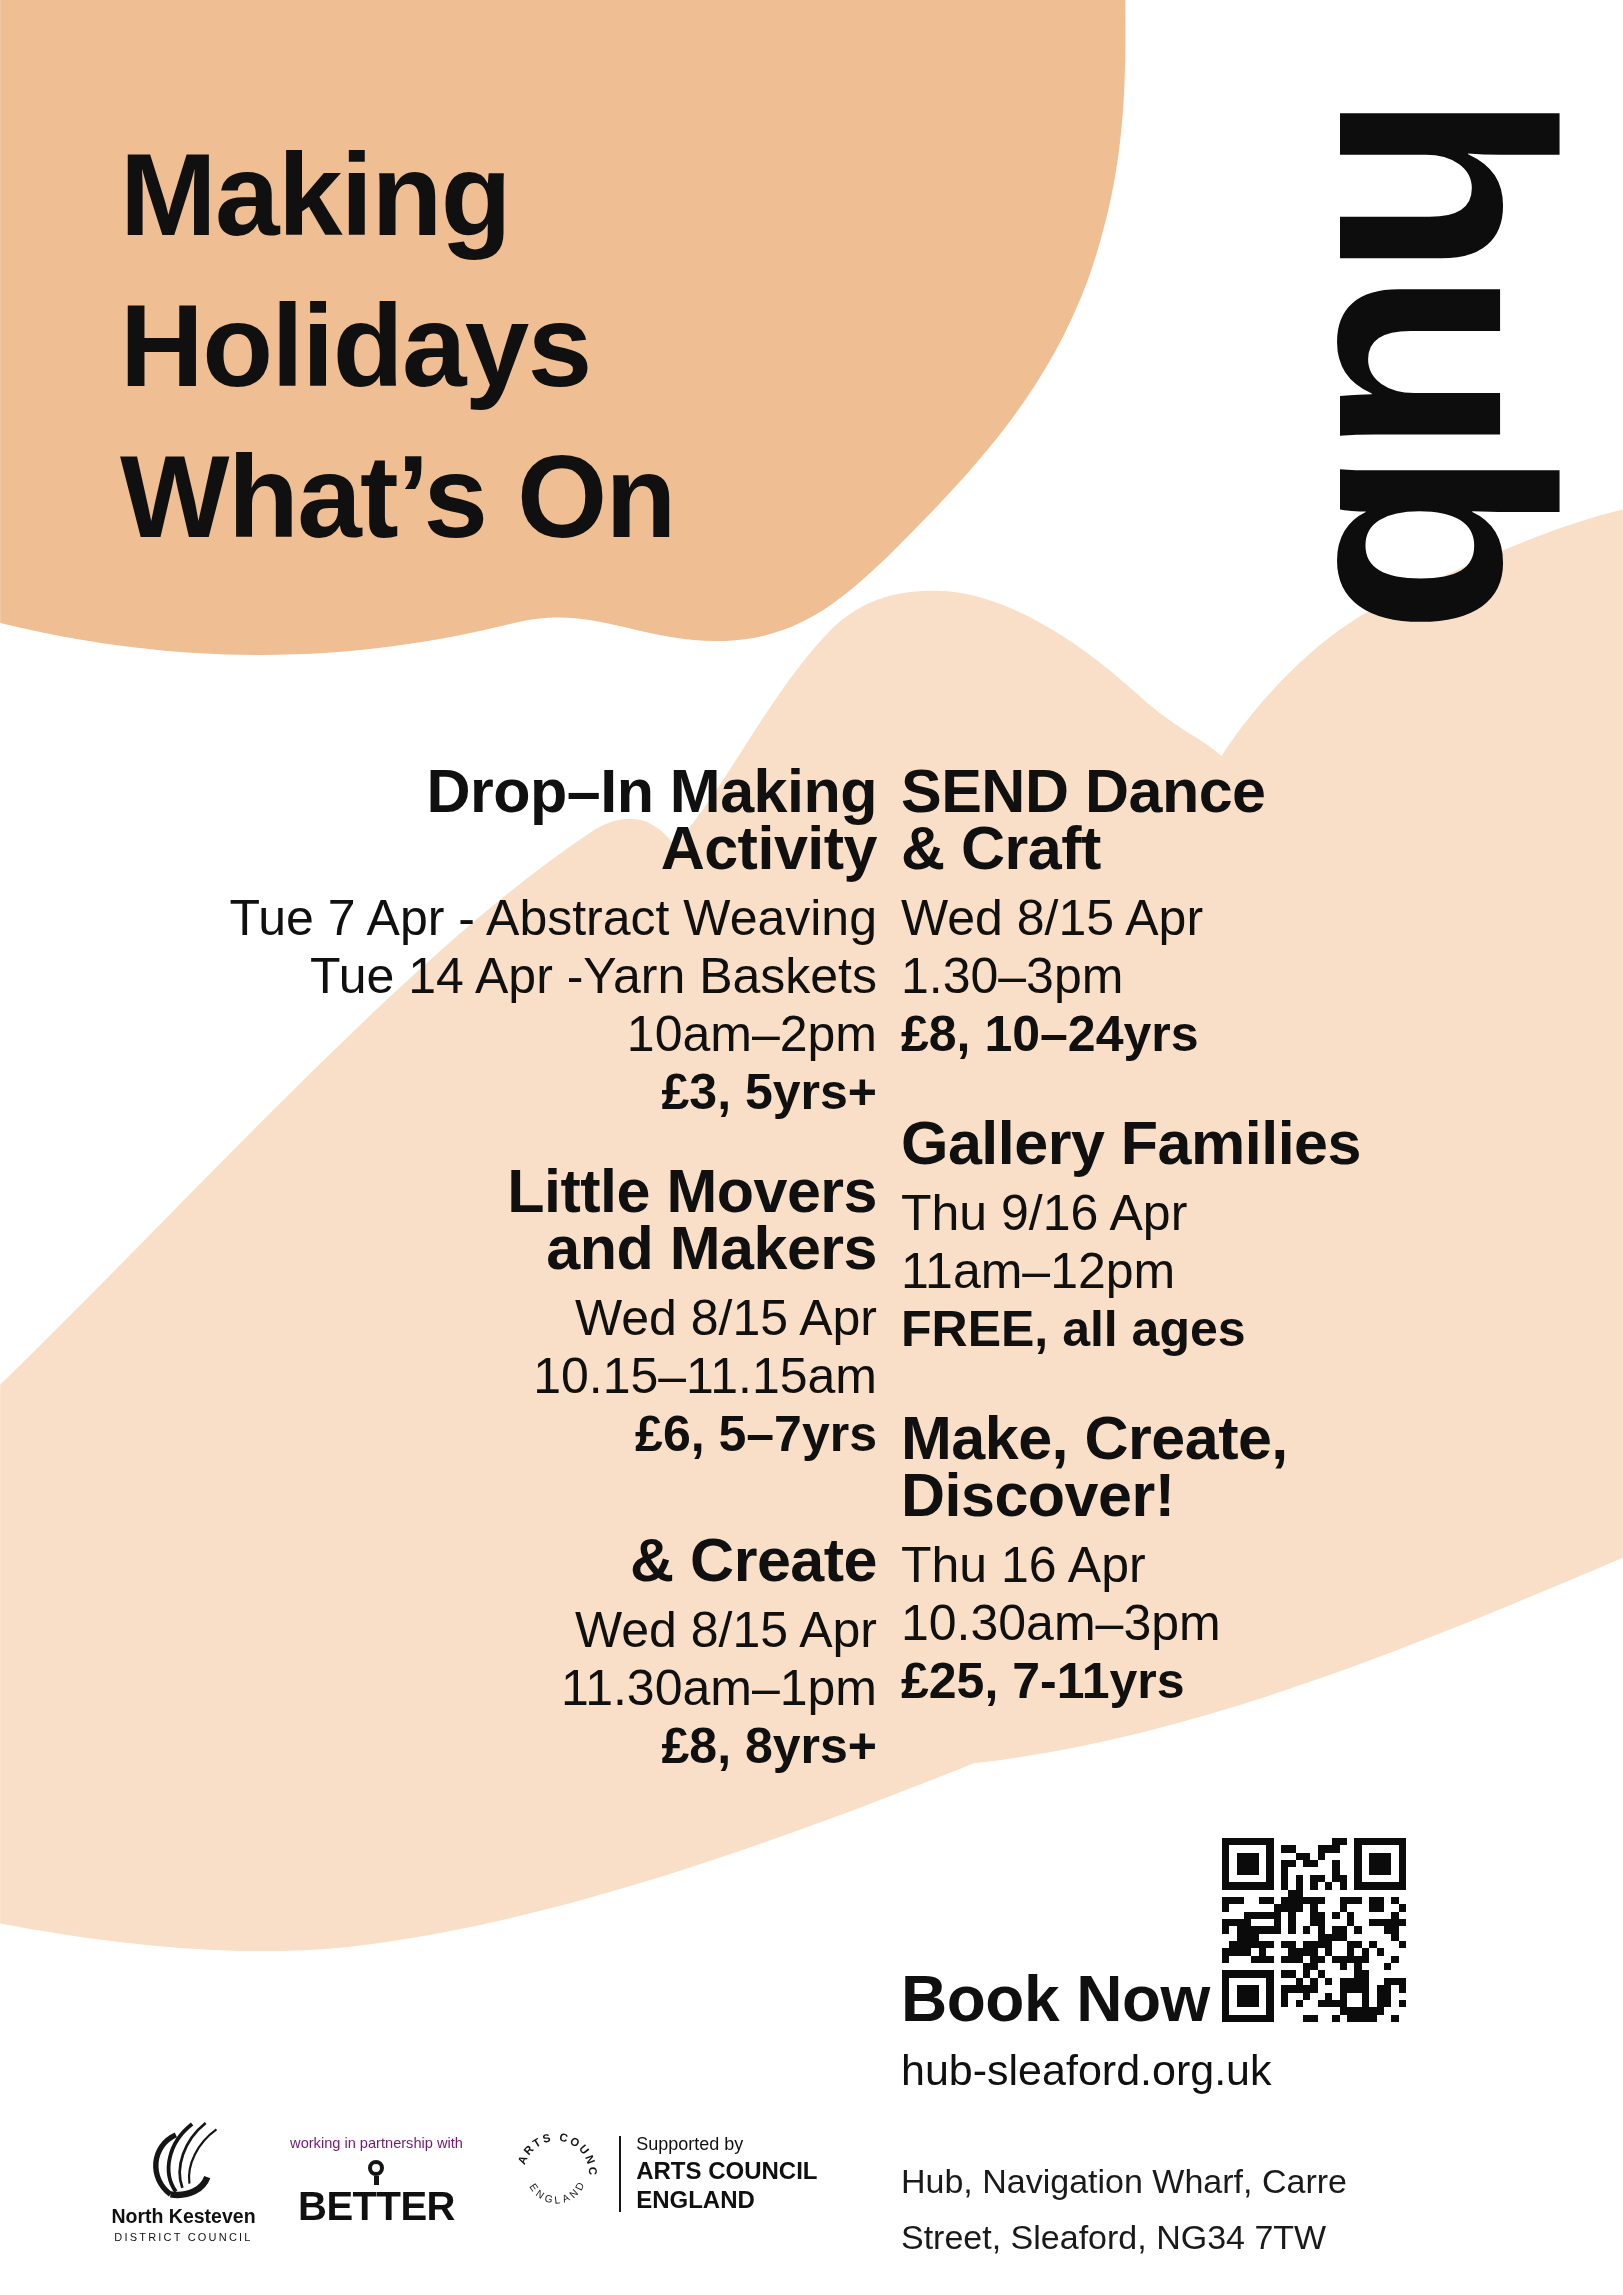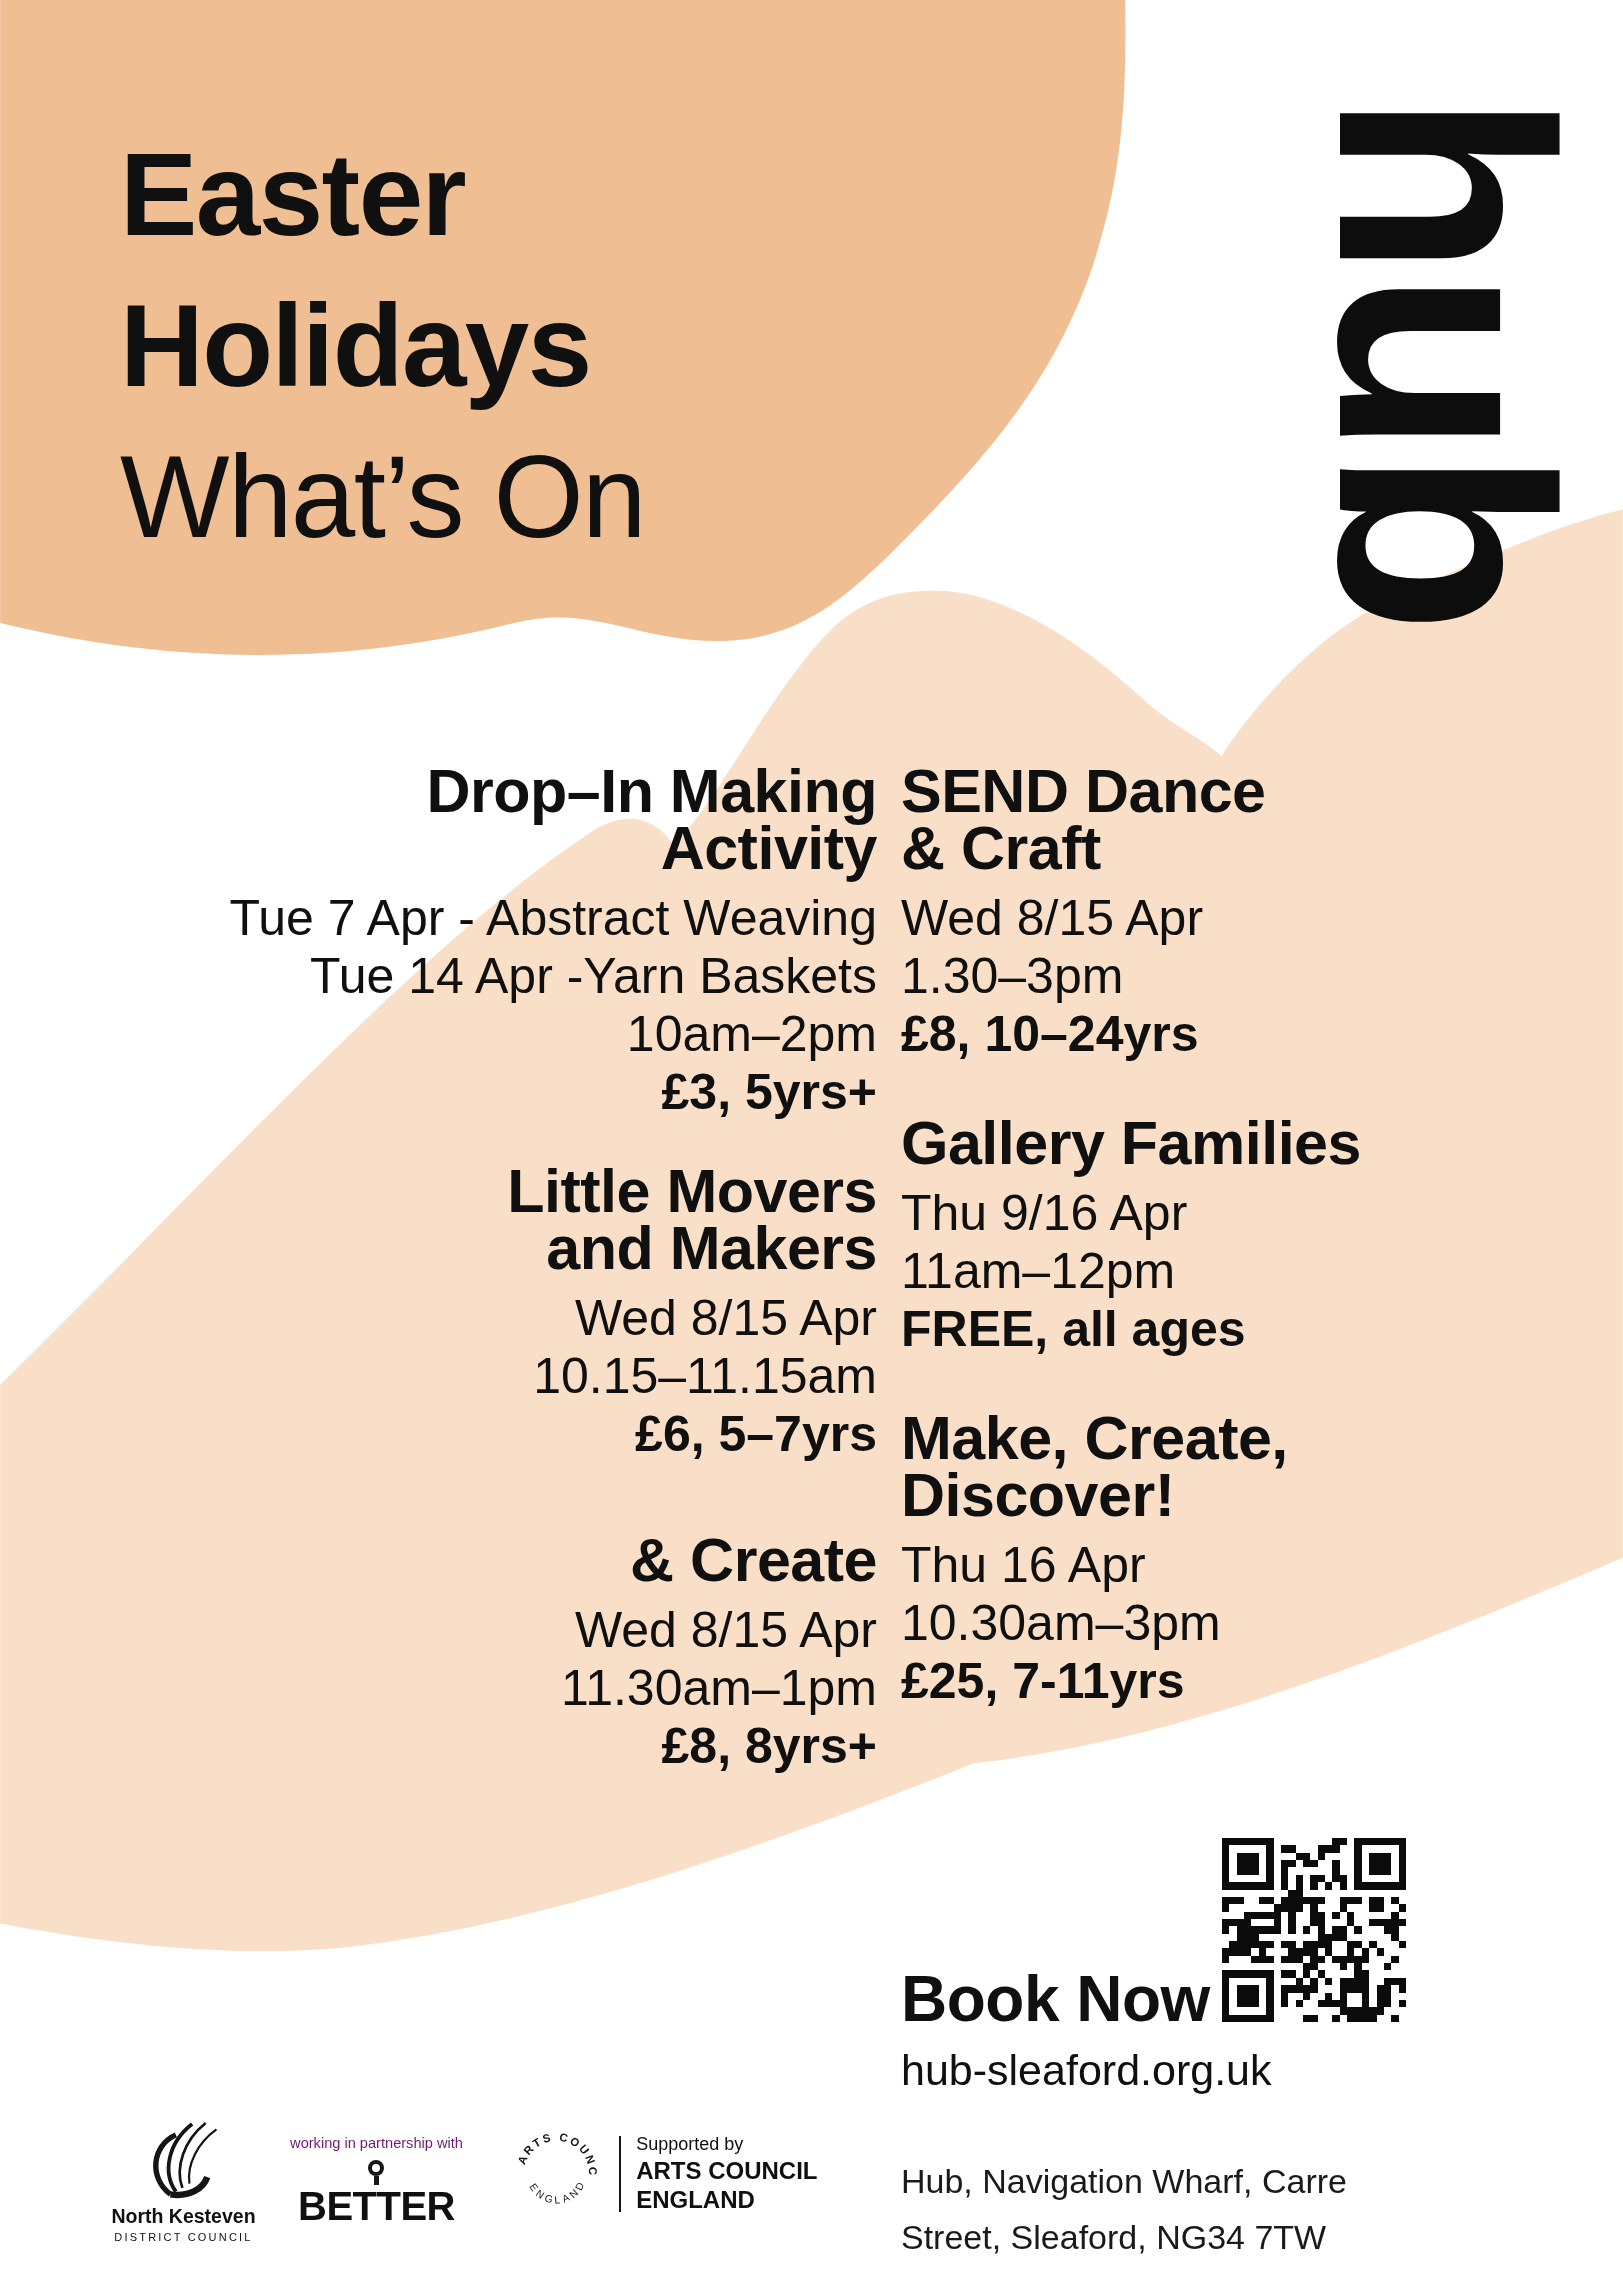--- a/index.html
+++ b/index.html
@@ -4,21 +4,21 @@
 <style>
   html,body{margin:0;padding:0;background:#ffffff;}
   .poster{
     position:relative;width:1623px;height:2295px;overflow:hidden;background:#ffffff;
     font-family:"Liberation Sans", sans-serif;color:#101010;
   }
   .blob{position:absolute;top:0;left:0;width:1623px;height:2295px;pointer-events:none;}
   
   .title{position:absolute;left:120px;top:120px;font-size:116px;line-height:151px;letter-spacing:-1.6px;}
   .title .b{font-weight:700;}
-  .title .r{font-weight:400;}
+  .title .r{font-weight:700;}
   
   .hub{position:absolute;left:1363px;top:92px;width:233px;height:519px;}
   .hub span{
     position:absolute;left:233px;top:0;display:block;white-space:nowrap;
     font-size:303px;font-weight:700;letter-spacing:-6.5px;line-height:1;
     transform:rotate(90deg);transform-origin:top left;color:#0d0d0d;
   }
   
   .sec{position:absolute;width:757px;}
   .sec .h{font-size:61px;line-height:57px;font-weight:700;letter-spacing:-0.5px;}
@@ -67,21 +67,21 @@
       C 2170 1345 2230 1370 2258 1398
       C 2300 1330 2420 1180 2560 1115
       C 2700 1050 2860 975 3000 942
       L 3000 2880
       C 2600 3050 2200 3215 1800 3260
       C 1400 3420 1000 3560 640 3600
       C 420 3622 180 3590 0 3556 Z"></path>
   </svg>
 
   <div class="title">
-    <div class="b">Easter</div>
+    <div class="b">Making</div>
     <div class="b">Holidays</div>
     <div class="r">What’s On</div>
   </div>
 
   <div class="hub">
     <span>hub</span>
   </div>
 
   <div class="sec colL" style="top:763px;">
     <div class="h">Drop–In Making</div>

